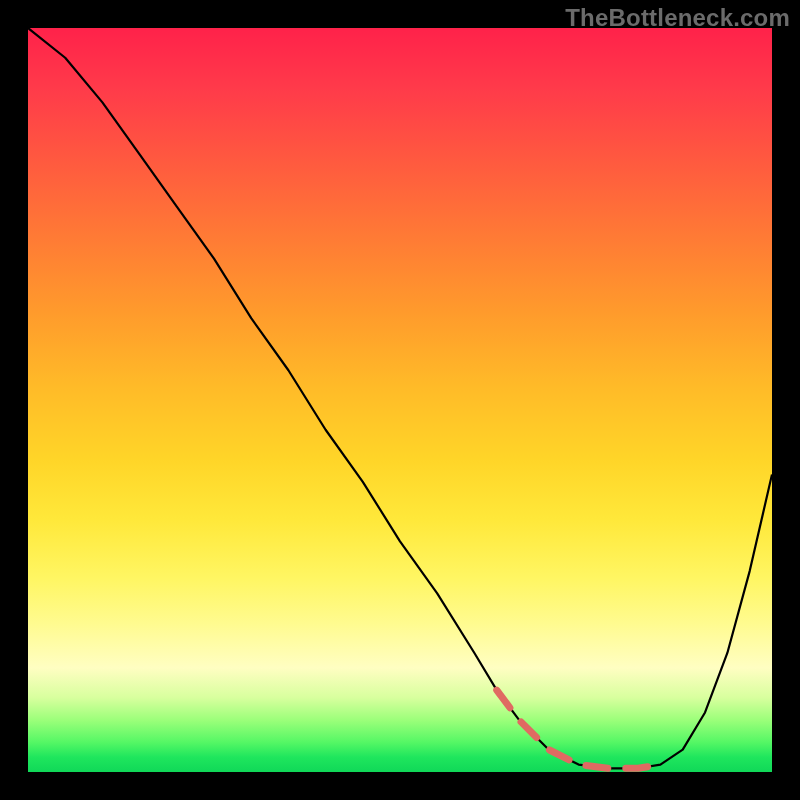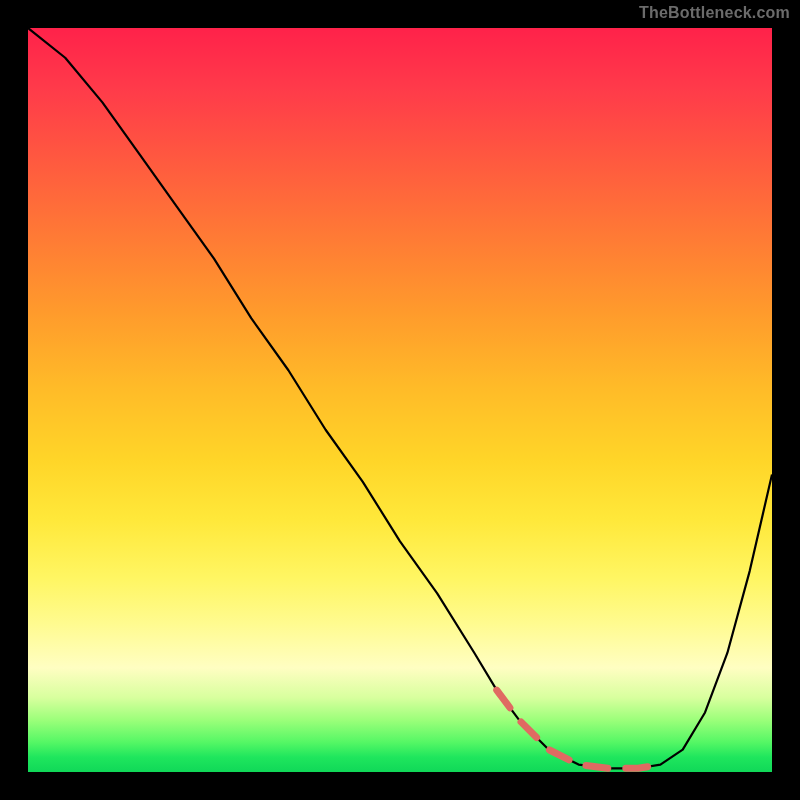--- a/index.html
+++ b/index.html
@@ -39,21 +39,21 @@
     position: absolute;
     inset: 0;
     width: 100%;
     height: 100%;
   }
   .watermark {
     position: absolute;
     top: 4px;
     right: 10px;
     font-family: Arial, Helvetica, sans-serif;
-    font-size: 16px;
+    font-size: 24px;
     font-weight: 600;
     color: #6b6b6b;
     letter-spacing: 0.2px;
   }
 </style>
 </head>
 <body>
 <div class="frame">
 
   <div class="watermark">TheBottleneck.com</div>

